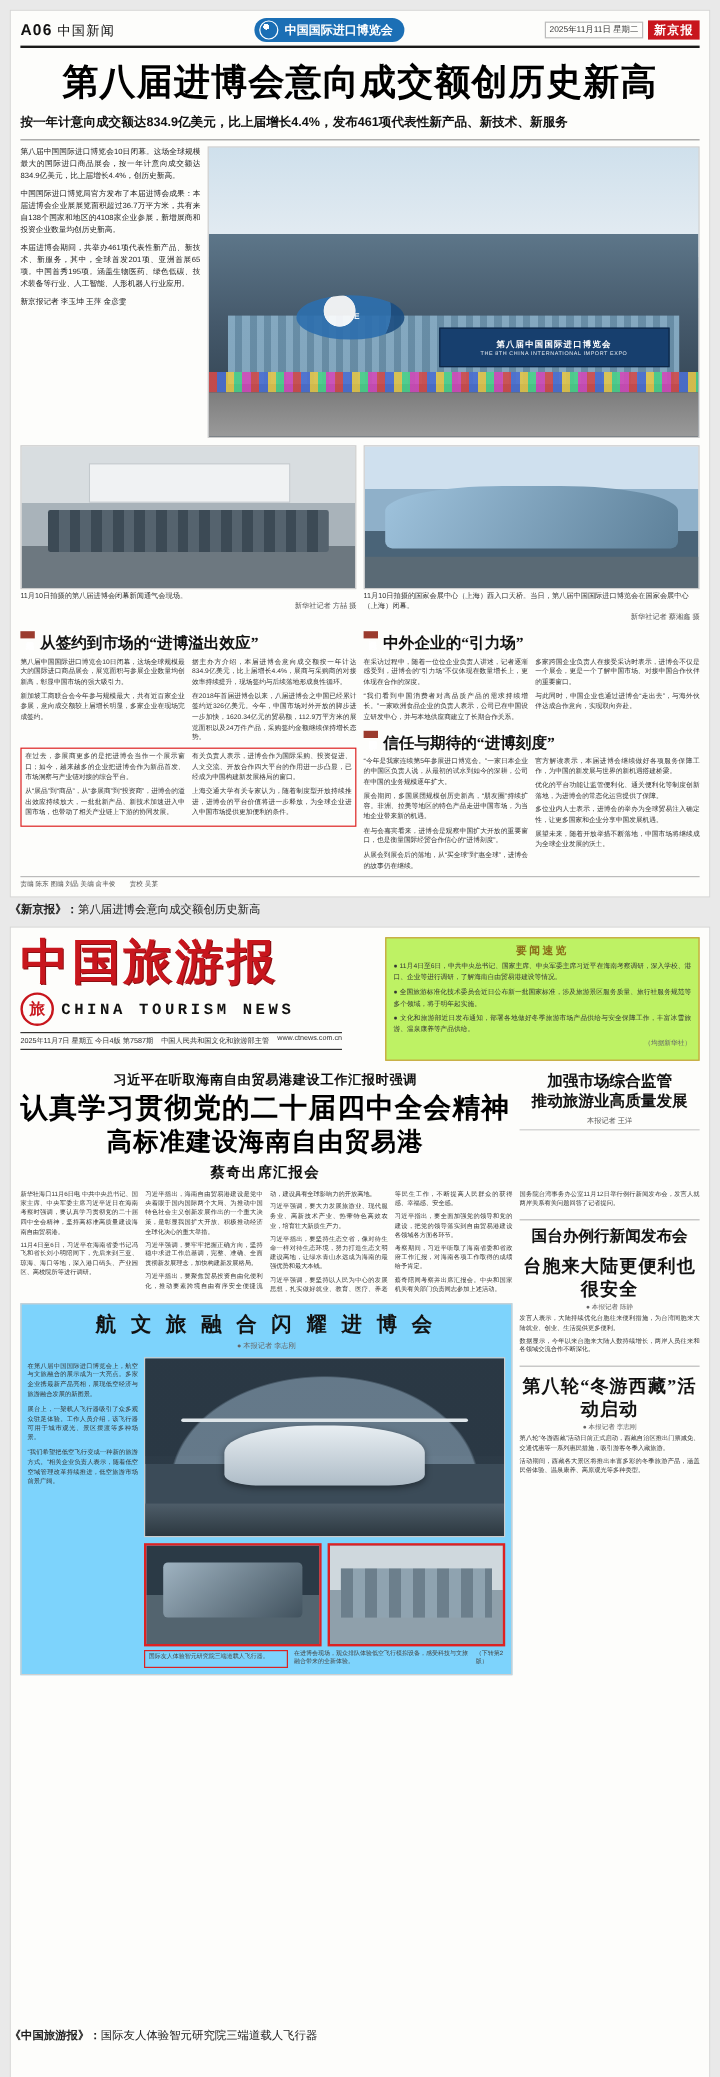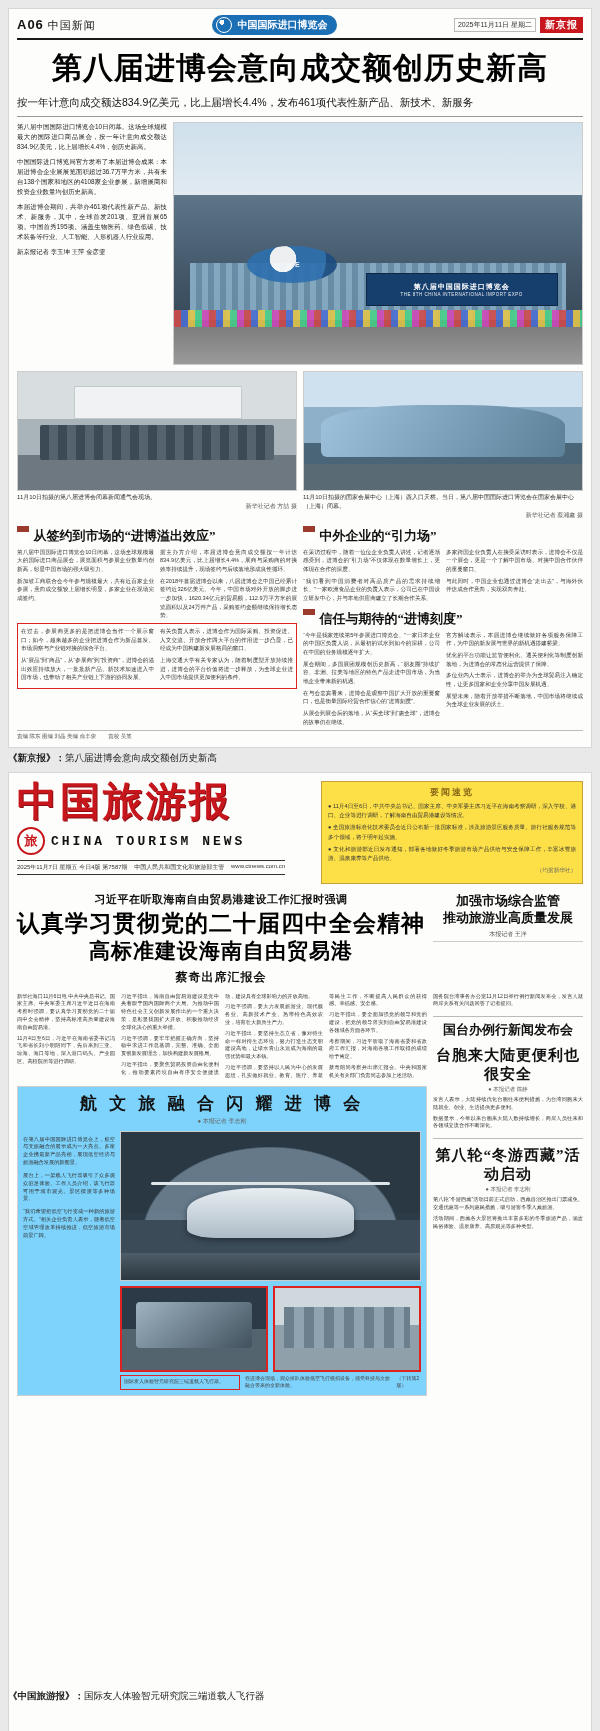--- a/index.html
+++ b/index.html
@@ -60,21 +60,21 @@
   .p1-headline {
     text-align: center;
     font-family: "Liberation Serif", serif;
     font-weight: bold;
     font-size: 30px;
     letter-spacing: 1px;
     margin: 8px 0 6px 0;
     color: #000;
   }
   .p1-subhead {
-    font-size: 10.5px; font-weight: normal; color: #111;
+    font-size: 10.5px; font-weight: bold; color: #111;
     line-height: 1.5; text-align: justify;
     border-bottom: 1px solid #999;
     padding-bottom: 5px;
     margin-bottom: 5px;
   }
 
   .p1-topzone { display: flex; gap: 6px; }
   .p1-lead {
     width: 150px; flex: 0 0 150px;
     font-size: 6.4px; line-height: 1.6; color: #222; text-align: justify;
@@ -224,21 +224,21 @@
   .p2-brandeng {
     font-family: Liberation Mono, monospace;
     font-size: 13px; letter-spacing: 3px; color: #111; font-weight: bold;
   }
   .p2-brandinfo {
     margin-top: 5px; border-top: 1px solid #333; border-bottom: 1px solid #333;
     padding: 2px 0; font-size: 6px; color: #333;
     display: flex; justify-content: space-between; gap: 6px;
   }
   .p2-notice {
-    flex: 1; border: 1.5px solid #c8a03a; background: #fde047;
+    flex: 1; border: 1.5px solid #c8a03a; background: #bef264;
     padding: 4px 6px;
     margin-left: 28px;
   }
   .p2-notice-title {
     text-align: center; font-size: 9px; font-weight: bold; color: #8a6a18;
     letter-spacing: 2px; margin-bottom: 3px;
   }
   .p2-notice-body {
     font-size: 5.6px; line-height: 1.65; color: #333; text-align: justify;
   }

